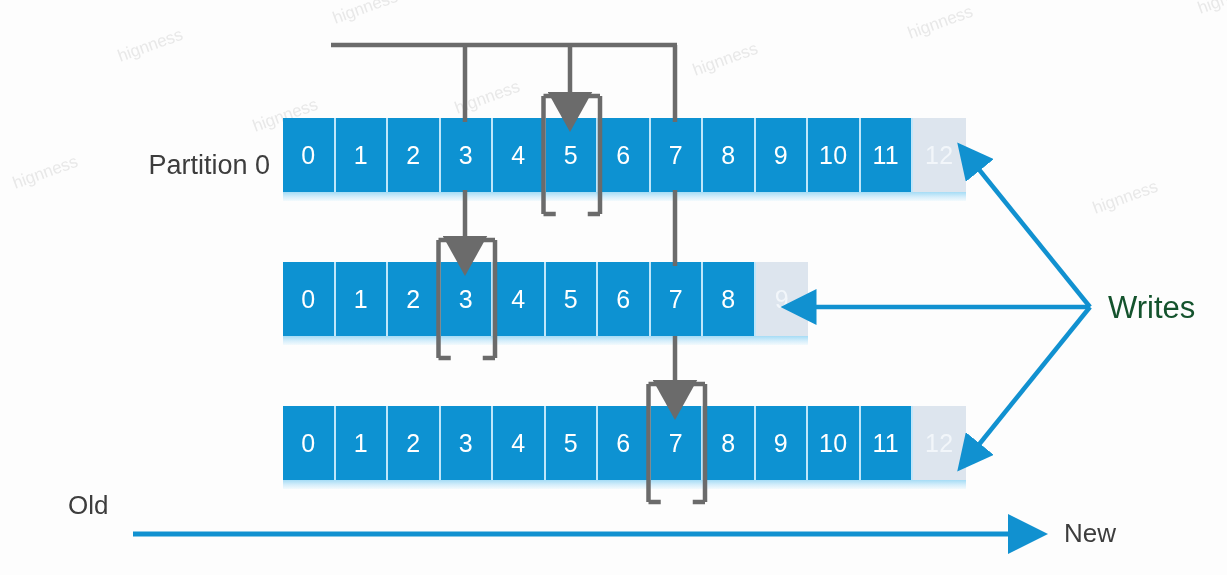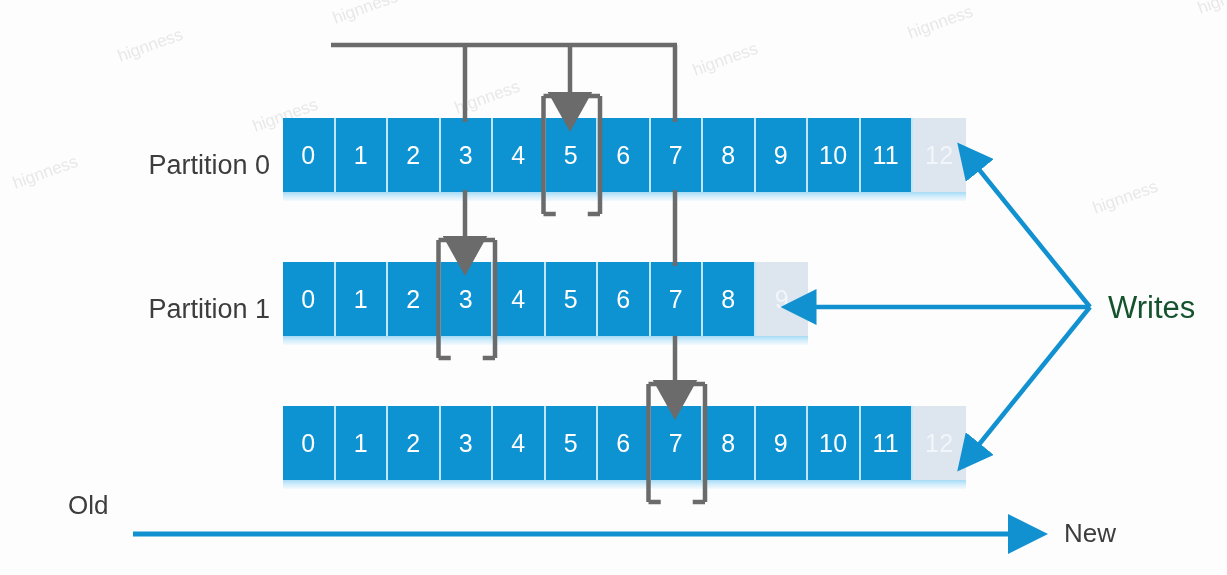--- a/index.html
+++ b/index.html
@@ -118,21 +118,20 @@
       <div class="wm" style="left: 10px; top: 175px;">hignness</div>
       <div class="wm" style="left: 1090px; top: 200px;">hignness</div>
     </div>
 
   <div class="layer" id="html-layer">
 
     <div class="label consumer-label" style="left:133px; top:44px; width:150px;">
     </div>
 
     <div class="label partition-label" style="left:95px; top:150px; width:175px;">Partition 0</div>
-    <div class="label partition-label" style="left:95px; top:294px; width:175px;">Partition 1</div>
 
     <div class="label writes-label" style="left:1108px; top:290px;">Writes</div>
 
     <div class="label axis-label" style="left:68px; top:490px;">Old</div>
     <div class="label axis-label" style="left:1064px; top:518px;">New</div>
 
     <div id="rows">
         <div class="row-shadow" style="left: 283px; top: 192px; width: 682.5px;"></div>
         <div class="partition-row" style="left: 283px; top: 118px;">
           <div class="cell">0</div>

